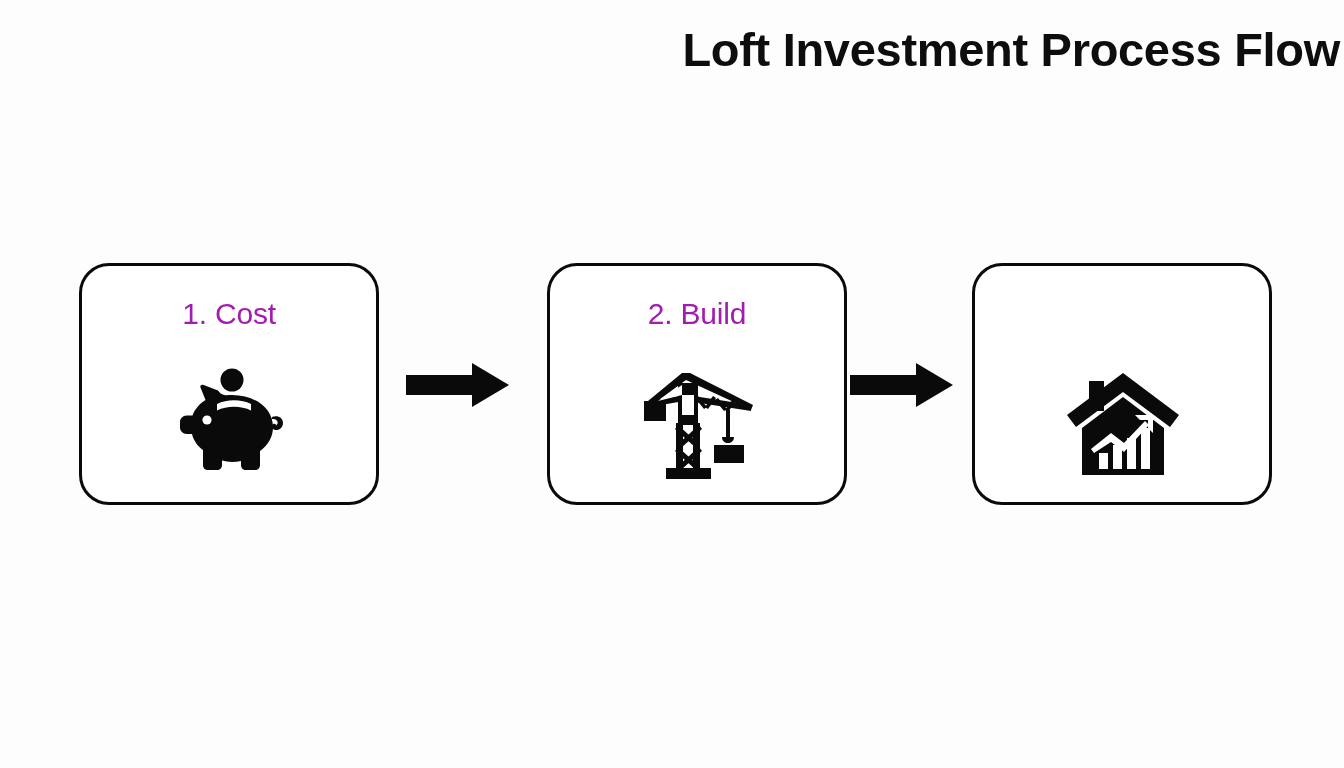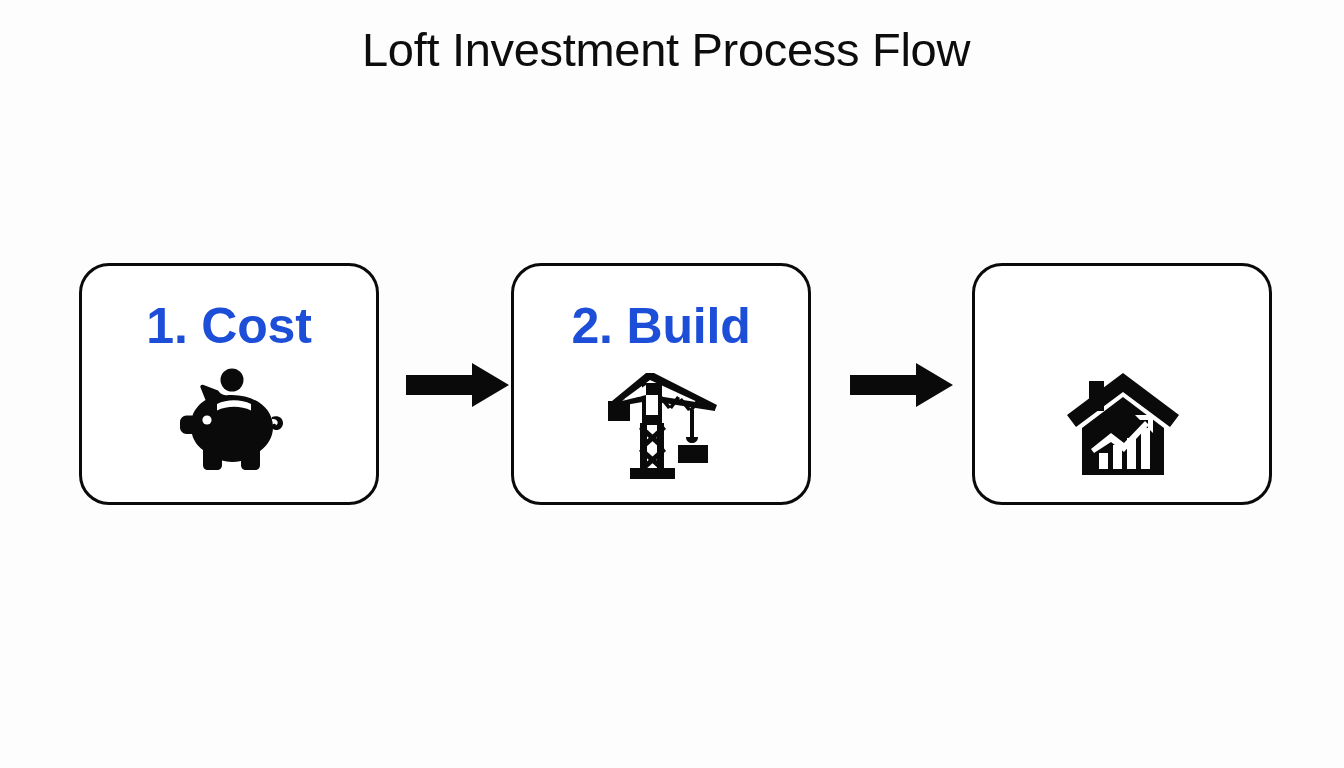--- a/index.html
+++ b/index.html
@@ -18,56 +18,57 @@
     position: relative;
     width: 1344px;
     height: 768px;
     background: #fdfdfd;
   }
   #title {
     position: absolute;
     left: 0;
     top: 22px;
     width: 1332px;
-    text-align: center;
+    text-align: right;
     font-size: 47px;
-    font-weight: normal;
+    font-weight: bold;
     color: #0d0d0d;
     letter-spacing: -0.3px;
     white-space: nowrap;
+    padding-left: 8px;
   }
   .flow-row {
     position: absolute;
     left: 79px;
     top: 263px;
     width: 1191px;
     height: 242px;
   }
   .step-box {
     position: absolute;
     top: 0;
     width: 300px;
     height: 242px;
     box-sizing: border-box;
     border: 3px solid #0a0a0a;
     border-radius: 30px;
     background: #ffffff;
   }
   .step-box.b1 { left: 0px; }
-  .step-box.b2 { left: 432px; padding-left: 42px; }
+  .step-box.b2 { left: 468px; padding-left: 42px; }
   .step-box.b3 { left: 893px; }
   .step-label {
     position: absolute;
     top: 31px;
     left: 0;
     width: 100%;
     text-align: center;
-    font-size: 50px;
-    font-weight: bold;
-    color: #1d4ed8;
+    font-size: 30px;
+    font-weight: normal;
+    color: #a21caf;
     letter-spacing: -0.2px;
     white-space: nowrap;
   }
   .step-icon {
     position: absolute;
     left: 50%;
     transform: translateX(-50%);
     top: 99px;
     width: 118px;
     height: 118px;

